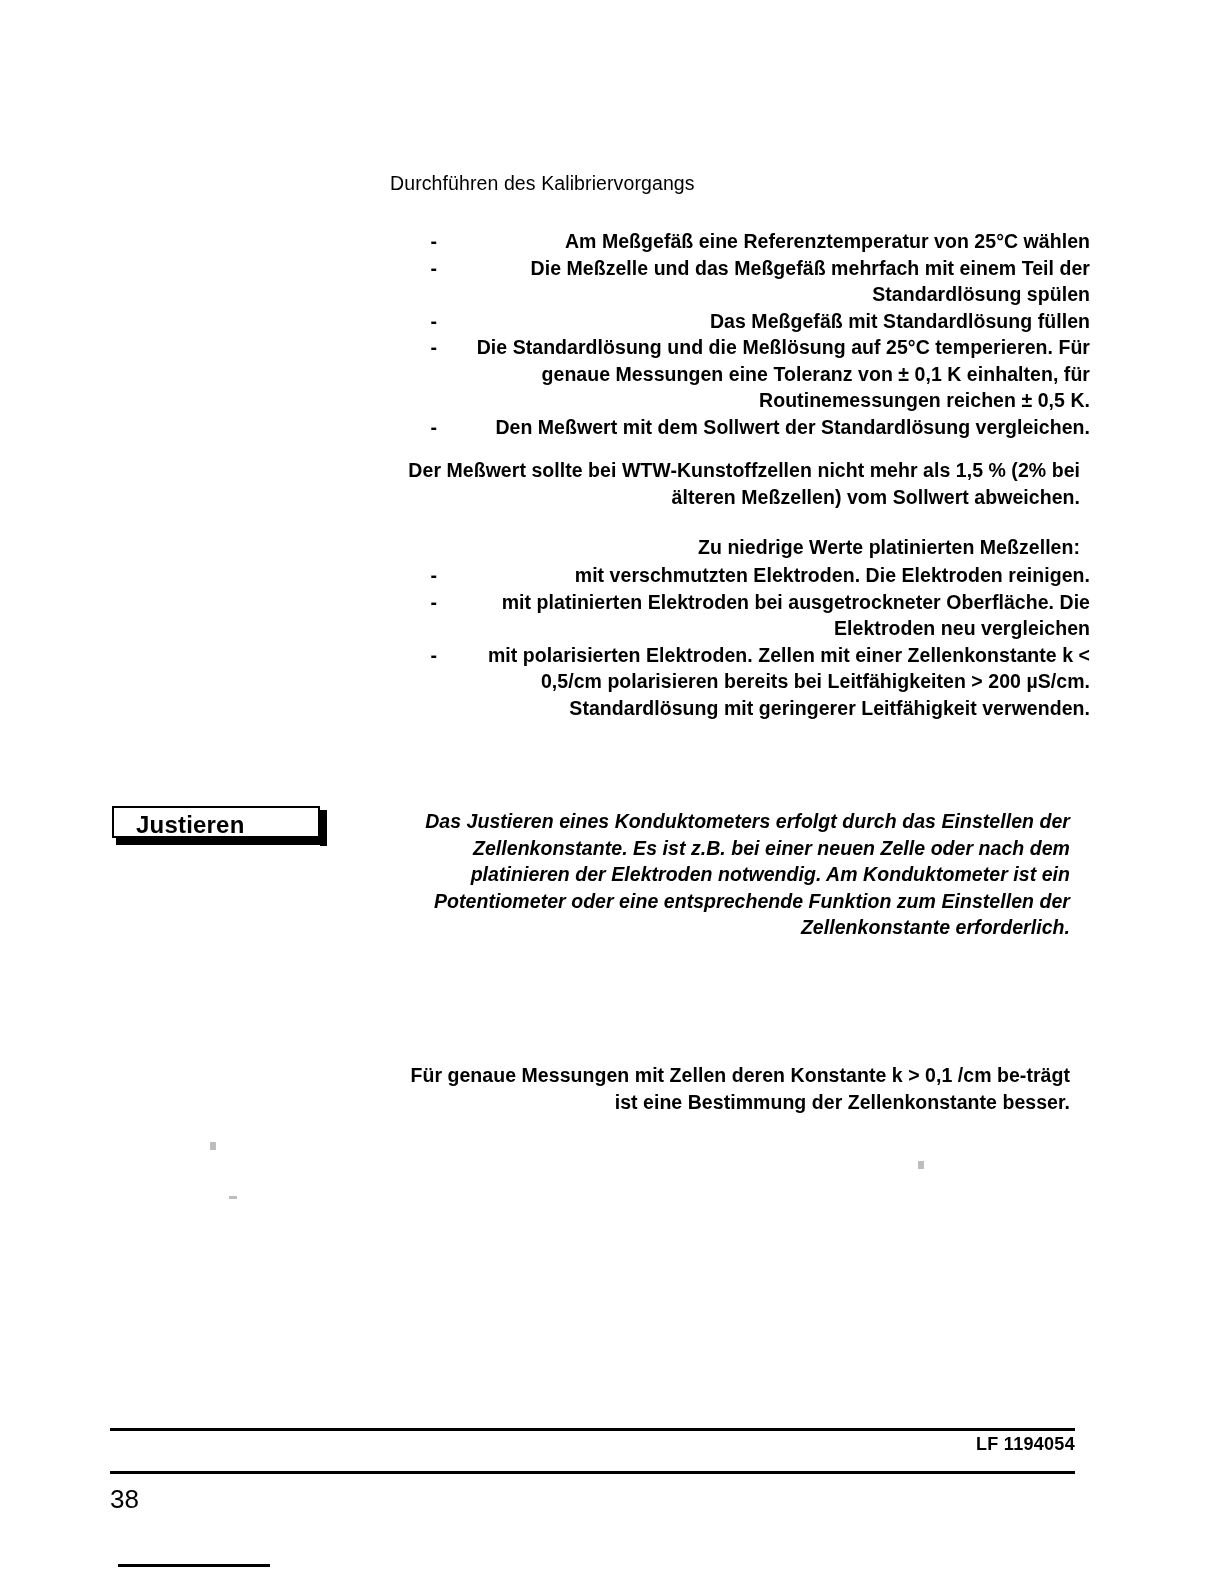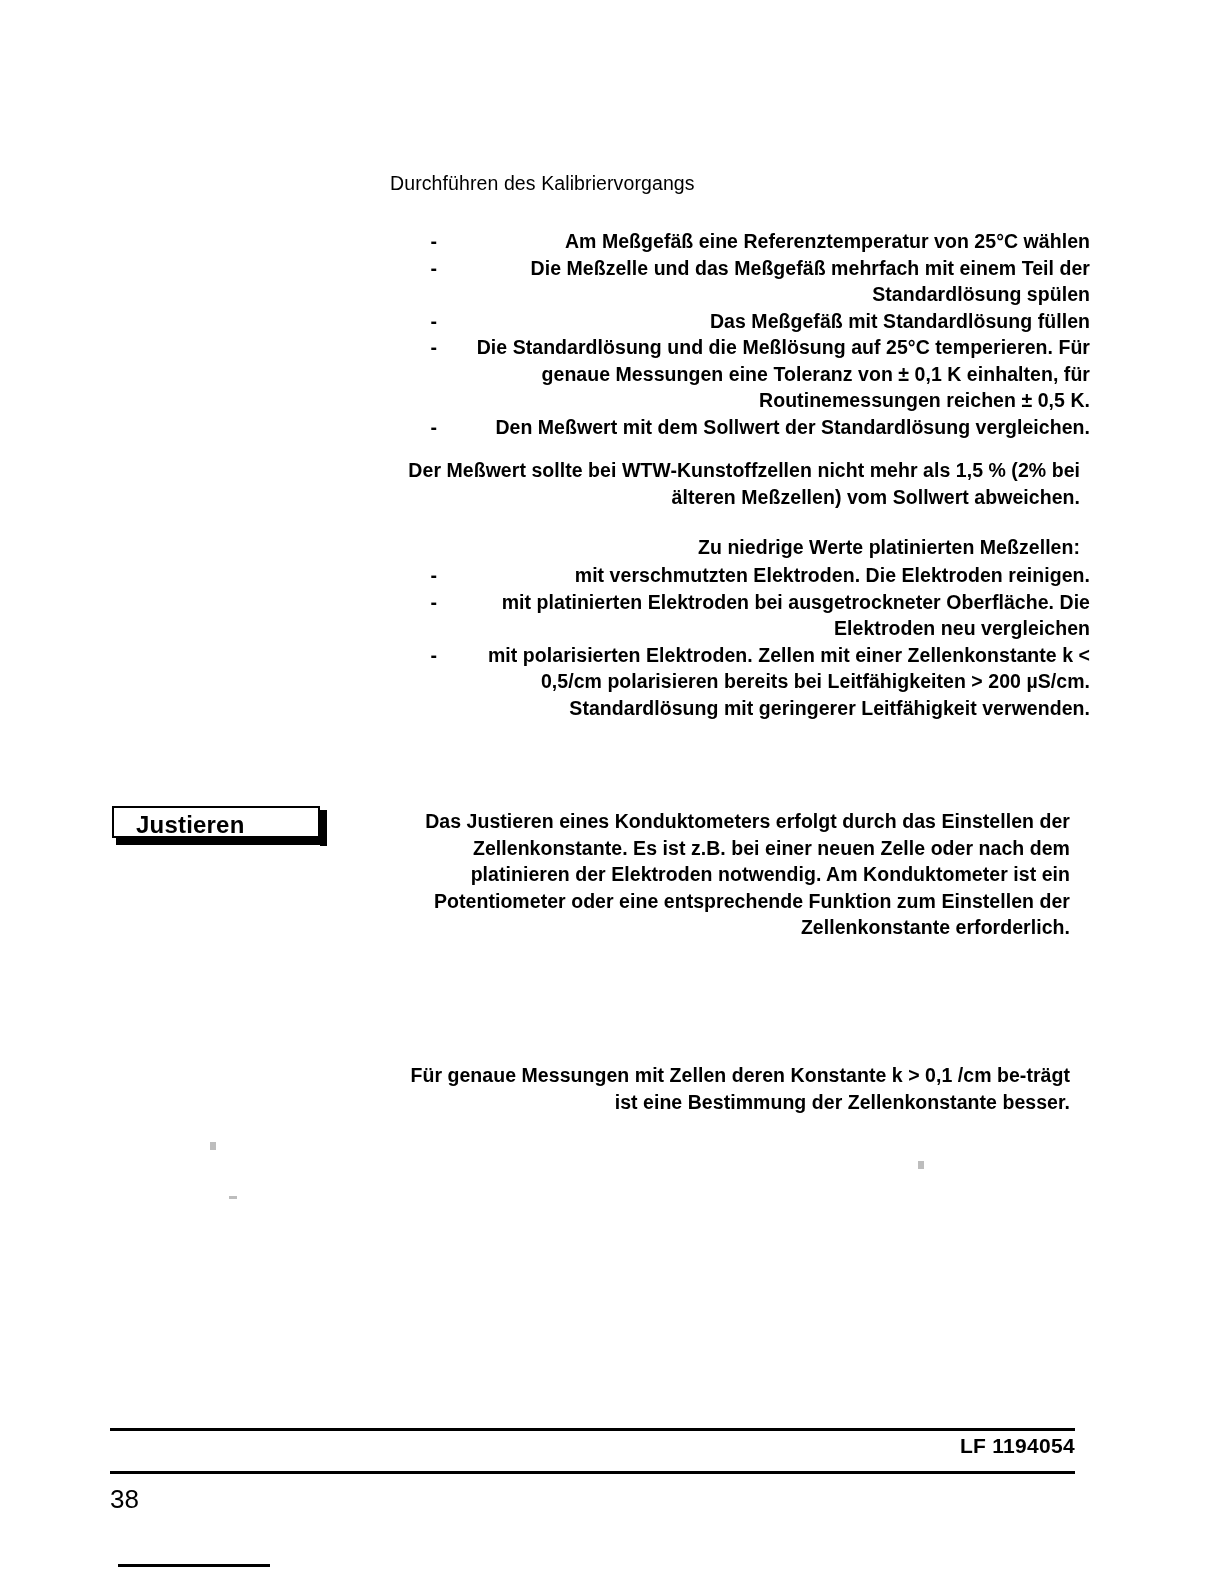--- a/index.html
+++ b/index.html
@@ -116,21 +116,21 @@
     left: 110px;
     top: 1471px;
     width: 965px;
     height: 3px;
     background: #000000;
   }
   .footer-code {
     position: absolute;
     right: 149px;
     top: 1434px;
-    font-size: 21px;
+    font-size: 18px;
     font-weight: 700;
     letter-spacing: 0.3px;
   }
   .page-number {
     position: absolute;
     left: 110px;
     top: 1484px;
     font-size: 26px;
     font-weight: 400;
   }
@@ -197,21 +197,21 @@
       <span class="bullet-text">mit polarisierten Elektroden. Zellen mit einer Zellenkonstante k &lt; 0,5/cm polarisieren bereits bei Leitfähigkeiten &gt; 200 µS/cm. Standardlösung mit geringerer Leitfähigkeit verwenden.</span>
     </div>
   </div>
 
   <div class="side-label-shadow-right"></div>
   <div class="side-label-shadow-bottom"></div>
   <div class="side-label">
     <div class="side-label-inner">Justieren</div>
   </div>
 
-  <div class="body-block" style="left: 390px; top: 808px; width: 680px;">Das Justieren eines Konduktometers erfolgt durch das Einstellen der Zellenkonstante. Es ist z.B. bei einer neuen Zelle oder nach dem platinieren der Elektroden notwendig. Am Konduktometer ist ein Potentiometer oder eine entsprechende Funktion zum Einstellen der Zellenkonstante erforderlich.</div>
+  <div class="body-block" style="left: 390px; top: 808px; width: 680px; font-style: italic;">Das Justieren eines Konduktometers erfolgt durch das Einstellen der Zellenkonstante. Es ist z.B. bei einer neuen Zelle oder nach dem platinieren der Elektroden notwendig. Am Konduktometer ist ein Potentiometer oder eine entsprechende Funktion zum Einstellen der Zellenkonstante erforderlich.</div>
 
 
   <div class="body-block" style="left: 390px; top: 1062px; width: 680px;">Für genaue Messungen mit Zellen deren Konstante k &gt; 0,1 /cm be-trägt ist eine Bestimmung der Zellenkonstante besser.</div>
 
   <div class="speck" style="left: 210px; top: 1142px; width: 6px; height: 8px;"></div>
   <div class="speck" style="left: 918px; top: 1161px; width: 6px; height: 8px;"></div>
   <div class="speck" style="left: 229px; top: 1196px; width: 8px; height: 3px;"></div>
 
   <div class="footer-rule"></div>
   <div class="footer-code">LF 1194054</div>

